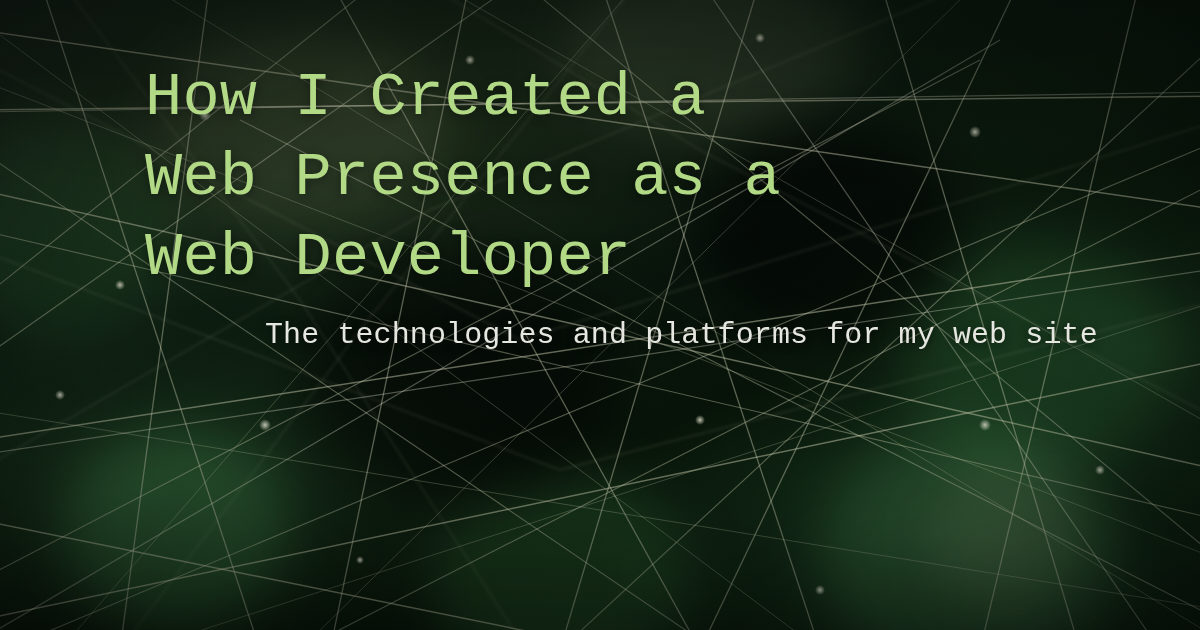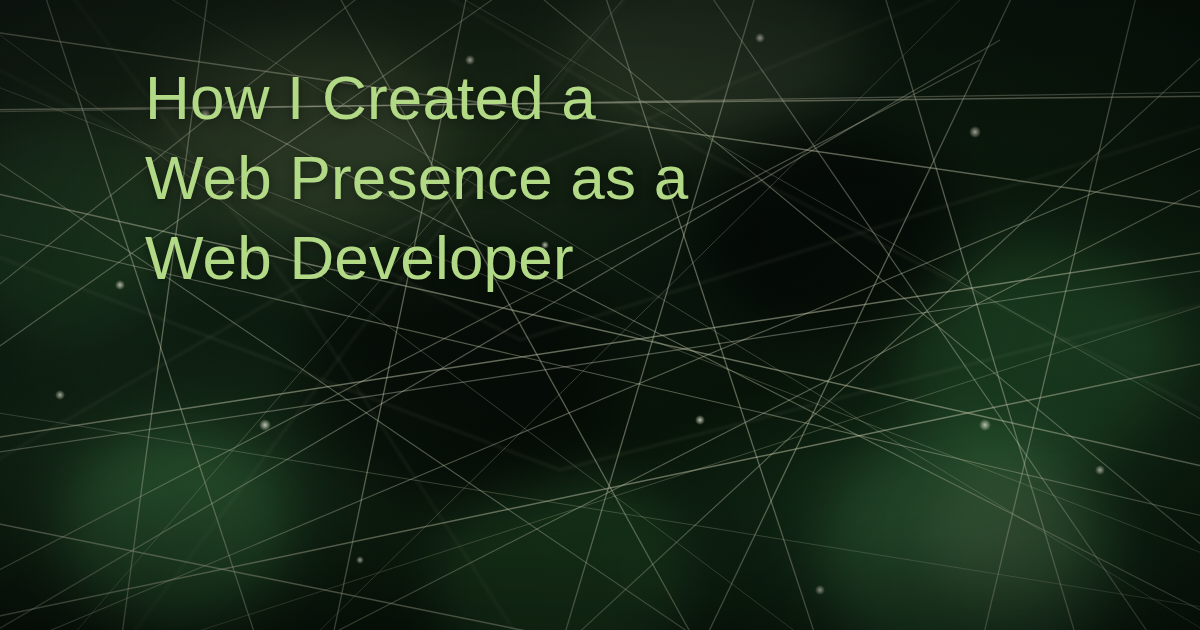--- a/index.html
+++ b/index.html
@@ -7,21 +7,21 @@
     margin: 0;
     padding: 0;
     background: #000;
   }
   .card {
     position: relative;
     width: 1200px;
     height: 630px;
     overflow: hidden;
     background: #0b1709;
-    font-family: Liberation Sans, sans-serif;
+    font-family: Liberation Mono, monospace;
   }
 
   
   .bg {
     position: absolute;
     inset: 0;
     overflow: hidden;
   }
   .bg-base {
     position: absolute;
@@ -206,15 +206,16 @@
     </svg>
 
     <div class="darken-top"></div>
     <div class="vignette"></div>
   </div>
 
   <div class="content">
     <h1 class="title">How I Created a
 Web Presence as a
 Web Developer</h1>
+    <p class="subtitle">The technologies and platforms for my web site</p>
   </div>
 
 </div>
 
 </body></html>

